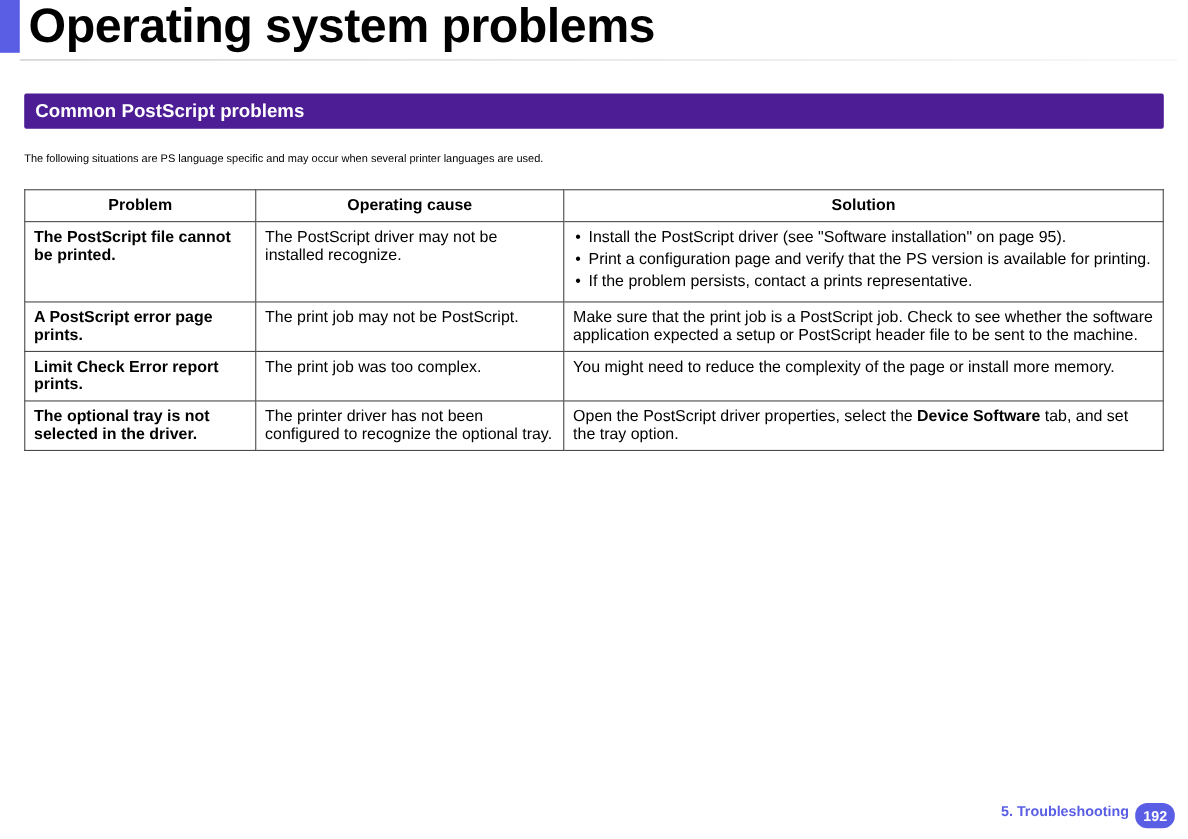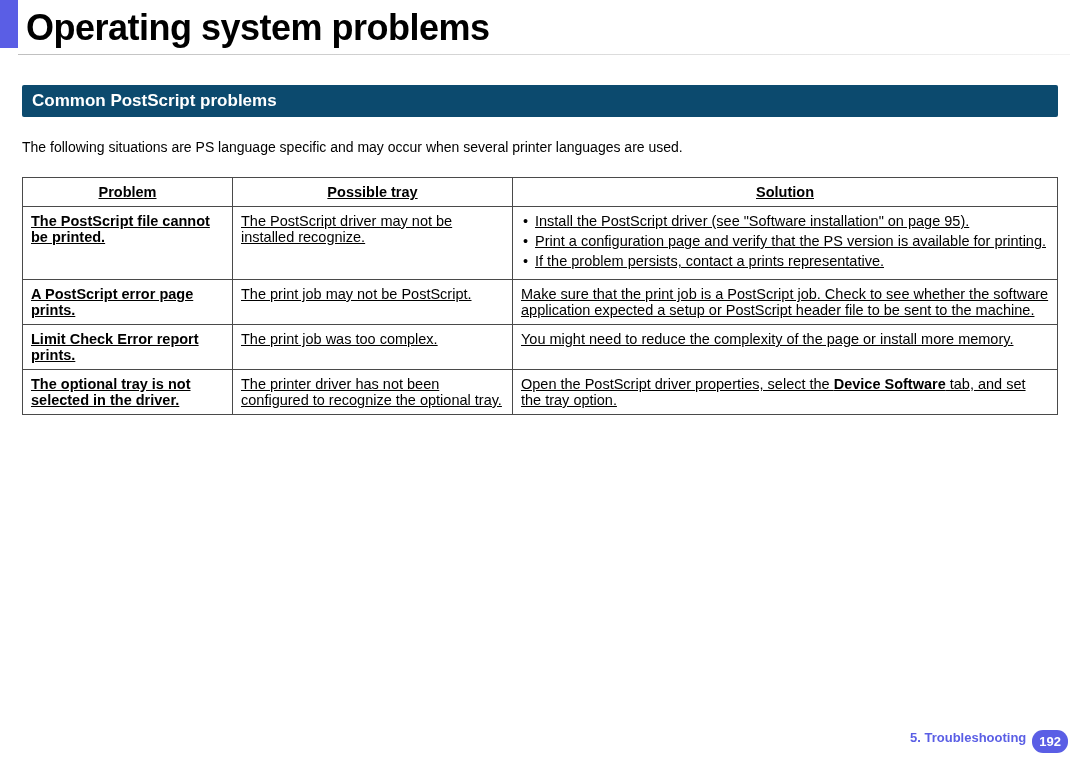--- a/index.html
+++ b/index.html
@@ -17,60 +17,59 @@
     align-items: flex-end;
     margin-bottom: 4px;
   }
   .title-accent {
     width: 18px;
     height: 48px;
     background: #5a5ee5;
     margin-right: 8px;
   }
   .page-title {
-    font-size: 36px;
+    font-size: 44px;
     font-weight: 700;
     letter-spacing: -0.5px;
     line-height: 1;
     padding-bottom: 2px;
   }
   .title-rule {
     height: 1px;
     background: linear-gradient(to right, rgba(0,0,0,0.25), rgba(0,0,0,0.05));
     margin-left: 18px;
     margin-right: 10px;
     margin-top: 6px;
   }
   .content {
     padding: 30px 22px 0 22px;
   }
   .section-banner {
-    background: #0c4a6e;
+    background: #4c1d95;
     color: #fff;
     font-weight: 700;
     font-size: 17px;
     padding: 6px 10px;
     border-radius: 2px;
     margin-bottom: 22px;
   }
   .intro {
-    font-size: 14px;
+    font-size: 10px;
     margin-bottom: 22px;
   }
   table {
     width: 100%;
     border-collapse: collapse;
     font-size: 14.5px;
   }
   th, td {
     border: 1px solid #4a4a4a;
     padding: 6px 8px;
     text-align: left;
     vertical-align: top;
-    text-decoration: underline;
   }
   th {
     font-weight: 700;
     text-align: center;
   }
   .col-problem { width: 210px; }
   .col-cause   { width: 280px; }
   td.problem { font-weight: 700; }
   ul.sol { list-style: none; padding-left: 0; }
   ul.sol li { position: relative; padding-left: 14px; margin-bottom: 4px; }
@@ -113,21 +112,21 @@
 
   <table>
     <colgroup>
       <col class="col-problem">
         <col class="col-cause">
         <col>
     </colgroup>
     <thead>
       <tr>
         <th>Problem</th>
-        <th>Possible tray</th>
+        <th>Operating cause</th>
         <th>Solution</th>
       </tr>
     </thead>
     <tbody>
       <tr>
         <td class="problem">The PostScript file cannot be printed.</td>
         <td>The PostScript driver may not be installed recognize.</td>
         <td>
           <ul class="sol">
             <li>Install the PostScript driver (see "Software installation" on page 95).</li>

